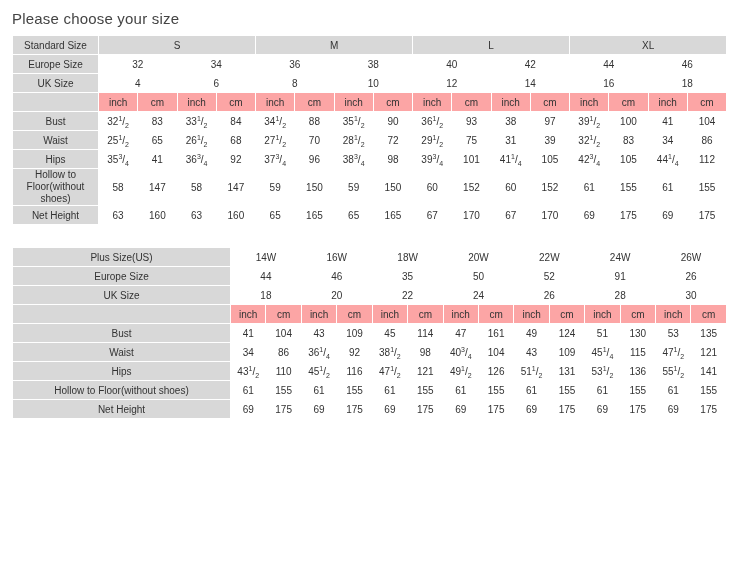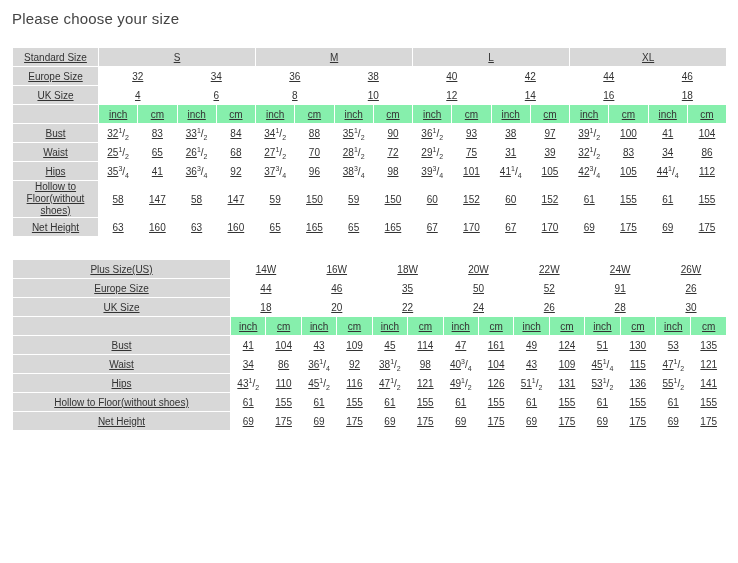--- a/index.html
+++ b/index.html
@@ -10,21 +10,21 @@
   body {
     width: 738px;
     height: 563px;
     font-family: "Liberation Sans", sans-serif;
     color: #333333;
     overflow: hidden;
   }
   .page-title {
     font-size: 15px;
     color: #444444;
-    padding: 10px 0 20px 12px;
+    padding: 10px 0 8px 12px;
     letter-spacing: 0.2px;
   }
   table {
     border-collapse: collapse;
     table-layout: fixed;
     font-size: 10px;
     color: #333333;
   }
   td {
     border: 1px solid #ffffff;
@@ -38,46 +38,44 @@
     background: #d8d8d8;
   }
   .lbl {
     background: #d8d8d8;
     font-size: 10px;
   }
   .cell {
     background: #ffffff;
   }
   .unit {
-    background: #86efac;
+    background: #fca5a5;
     font-size: 10px;
   }
   sup {
     font-size: 7px;
     vertical-align: super;
     line-height: 0;
   }
   sub {
     font-size: 7px;
     vertical-align: sub;
     line-height: 0;
   }
   .frac {
     display: inline-block;
     white-space: nowrap;
   }
   #table-top {
     margin: 0 0 15px 12px;
     width: 714px;
-    text-decoration: underline;
   }
   #table-bottom {
     margin: 22px 0 4px 12px;
     width: 714px;
-    text-decoration: underline;
   }
   .tall {
     height: 34px;
   }
   .two-line {
     line-height: 12px;
   }
 </style>
 </head>
 <body>

